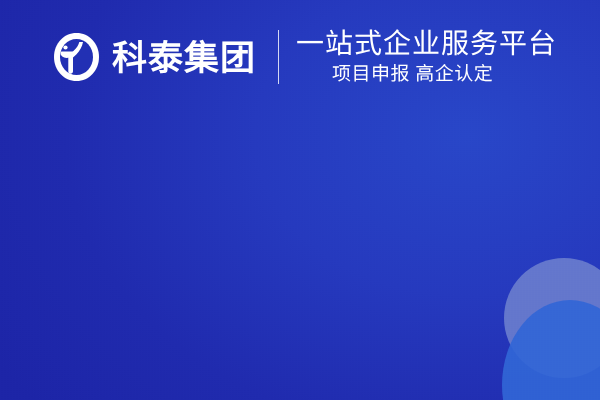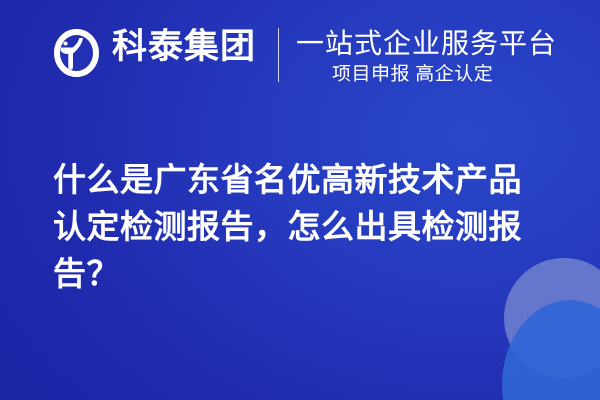--- a/index.html
+++ b/index.html
@@ -63,20 +63,21 @@
     left: 0;
     top: 0;
     width: 600px;
     height: 115px;
     display: flex;
     align-items: center;
   }
 
   .brand {
     display: flex;
+    align-items: center;
     margin-left: 53px;
   }
 
   .logo-mark {
     width: 47px;
     height: 50px;
     flex: 0 0 auto;
   }
 
   .brand-name {
@@ -172,17 +173,14 @@
       <div class="divider"></div>
 
       <div class="tagline">
         <div class="tagline-main">一站式企业服务平台</div>
         <div class="tagline-sub">项目申报 高企认定</div>
       </div>
 
     </div>
   </div>
 
-  <div class="title-block">
-    <h1 class="title-text">什么是广东省名优高新技术产品认定检测报告，怎么出具检测报告？</h1>
-  </div>
 
 </div>
 
 </body></html>

